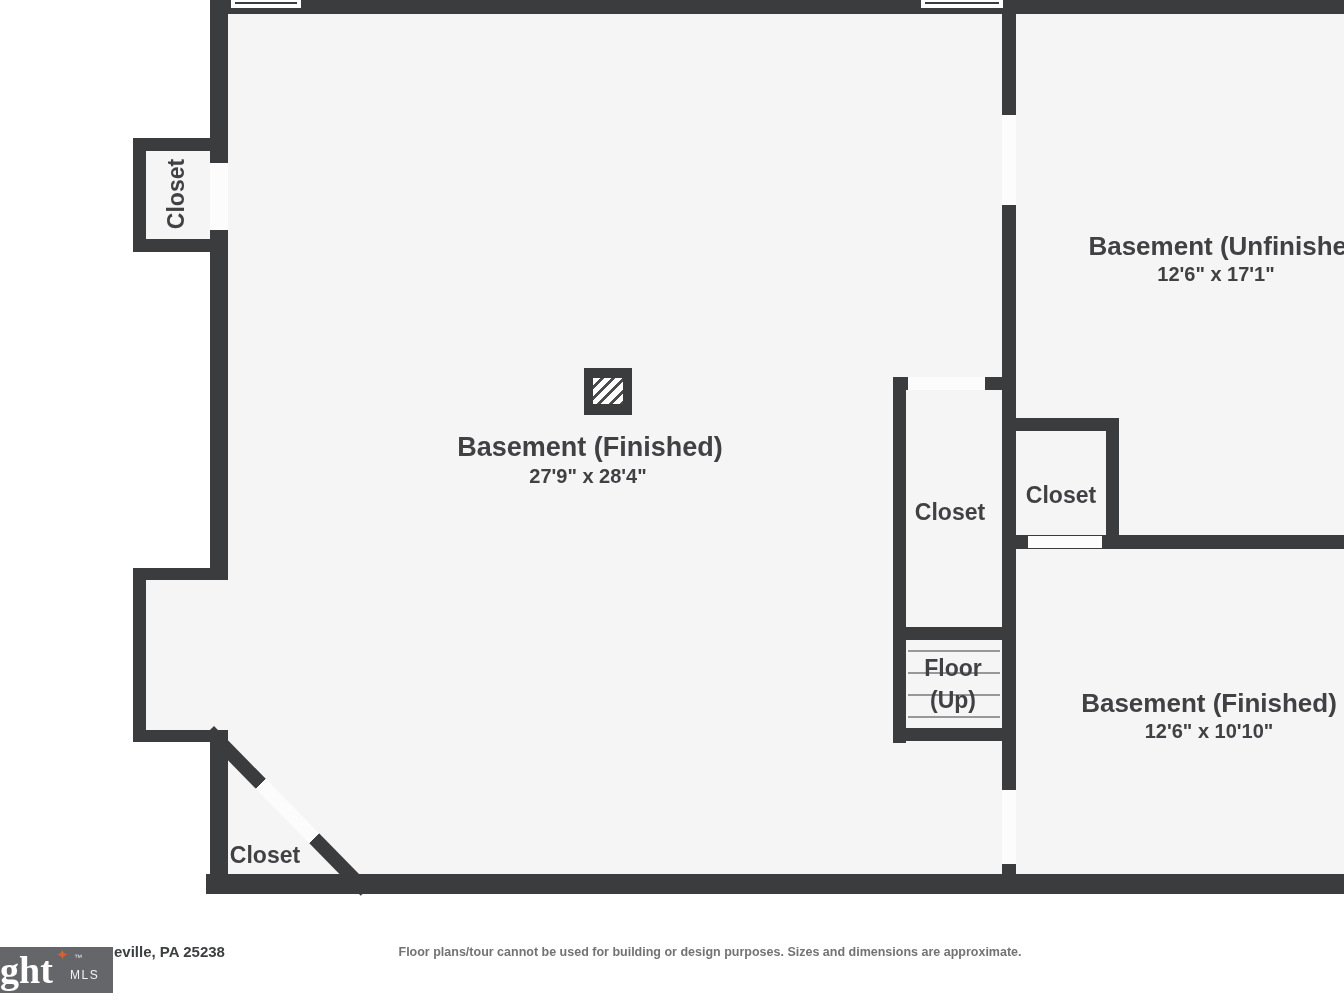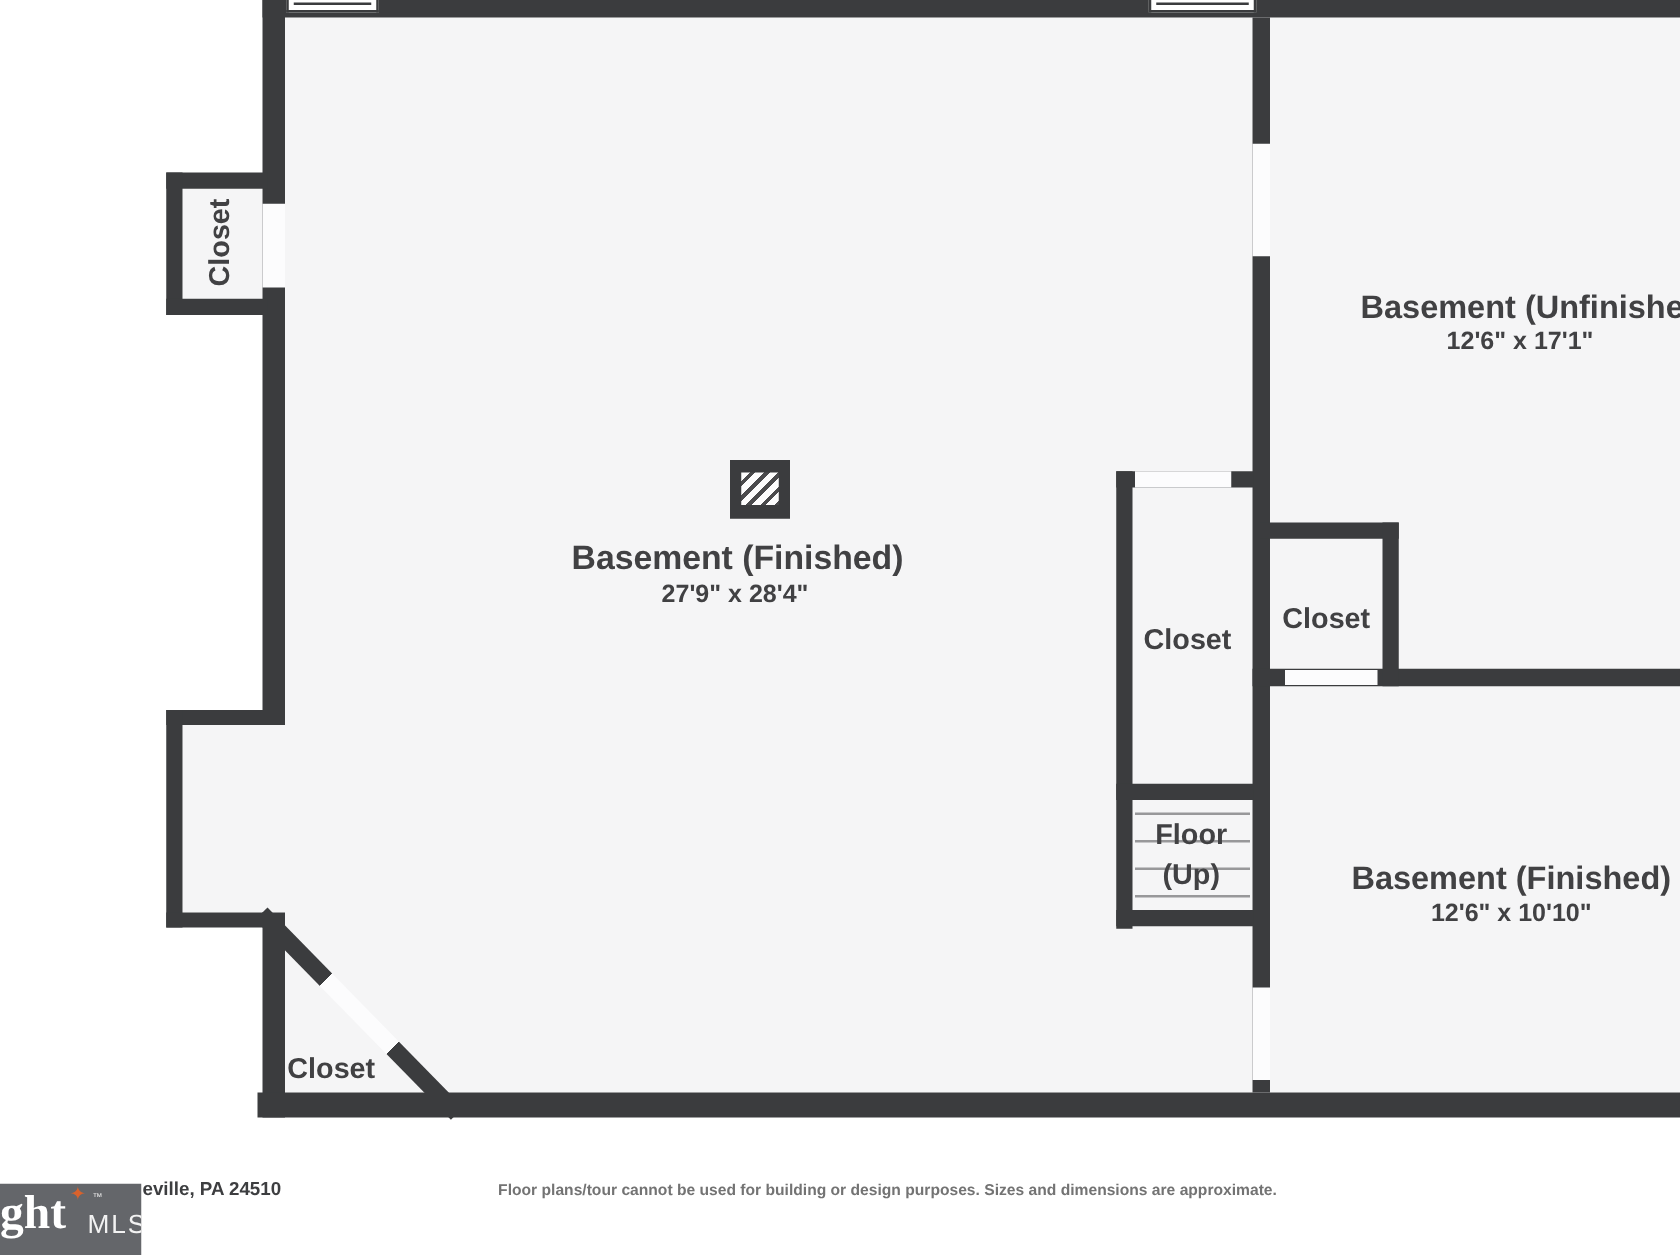--- a/index.html
+++ b/index.html
@@ -37,25 +37,25 @@
   }
   .room-name{font-size:27px;}
   .room-name-sm{font-size:26px;}
   .room-dims{font-size:20px;}
   .closet-label{font-size:23px;}
   .closet-label-v{font-size:23px;transform:translate(-50%,-50%) rotate(-90deg);}
   .stairs-label{font-size:23px;}
   
   .address{position:absolute;left:114px;top:943px;font-size:15px;font-weight:700;color:#3d3e40;}
   .disclaimer{position:absolute;left:710px;top:952px;transform:translate(-50%,-50%);font-size:12.5px;font-weight:700;color:#737373;white-space:nowrap;}
-  .logo{position:absolute;left:0;top:947px;width:113px;height:57px;background:#64666a;overflow:hidden;}
+  .logo{position:absolute;left:0;top:947px;width:113px;height:46px;background:#64666a;overflow:hidden;}
   .logo .ght{position:absolute;left:0px;top:1px;font-family:"Liberation Serif",serif;font-weight:700;font-size:38px;color:#ffffff;}
   .logo .star{position:absolute;left:56px;top:-1px;font-size:15px;color:#d9622c;}
   .logo .tm{position:absolute;left:74px;top:6px;font-size:8px;color:#e8e8e8;}
-  .logo .mls{position:absolute;left:70px;top:21px;font-size:21px;font-weight:400;letter-spacing:1.5px;color:#f2f2f2;}
+  .logo .mls{position:absolute;left:70px;top:21px;font-size:12px;font-weight:400;letter-spacing:1.5px;color:#f2f2f2;}
 </style>
 </head>
 <body>
 
 <div id="canvas">
 
   <div class="fill" style="left:228px;top:14px;width:774px;height:860px;"></div>
   <div class="fill" style="left:146px;top:580px;width:82px;height:150px;"></div>
   <div class="fill" style="left:146px;top:151px;width:64px;height:88px;"></div>
   <div class="fill" style="left:1016px;top:14px;width:328px;height:860px;"></div>
@@ -117,21 +117,21 @@
   <div class="lbl room-dims" style="left:1209px;top:731px;">12'6" x 10'10"</div>
 
   <div class="lbl closet-label-v" style="left:176px;top:194px;">Closet</div>
   <div class="lbl closet-label" style="left:950px;top:512px;">Closet</div>
   <div class="lbl closet-label" style="left:1061px;top:495px;">Closet</div>
   <div class="lbl closet-label" style="left:265px;top:855px;">Closet</div>
 
   <div class="lbl stairs-label" style="left:953px;top:668px;">Floor</div>
   <div class="lbl stairs-label" style="left:953px;top:700px;">(Up)</div>
 
-  <div class="address">eville, PA 24510</div>
+  <div class="address">eville, PA 25238</div>
   <div class="disclaimer">Floor plans/tour cannot be used for building or design purposes. Sizes and dimensions are approximate.</div>
   <div class="logo">
     <span class="ght">ght</span>
     <span class="star">✦</span>
     <span class="tm">™</span>
     <span class="mls">MLS</span>
   </div>
 
 </div>
 

